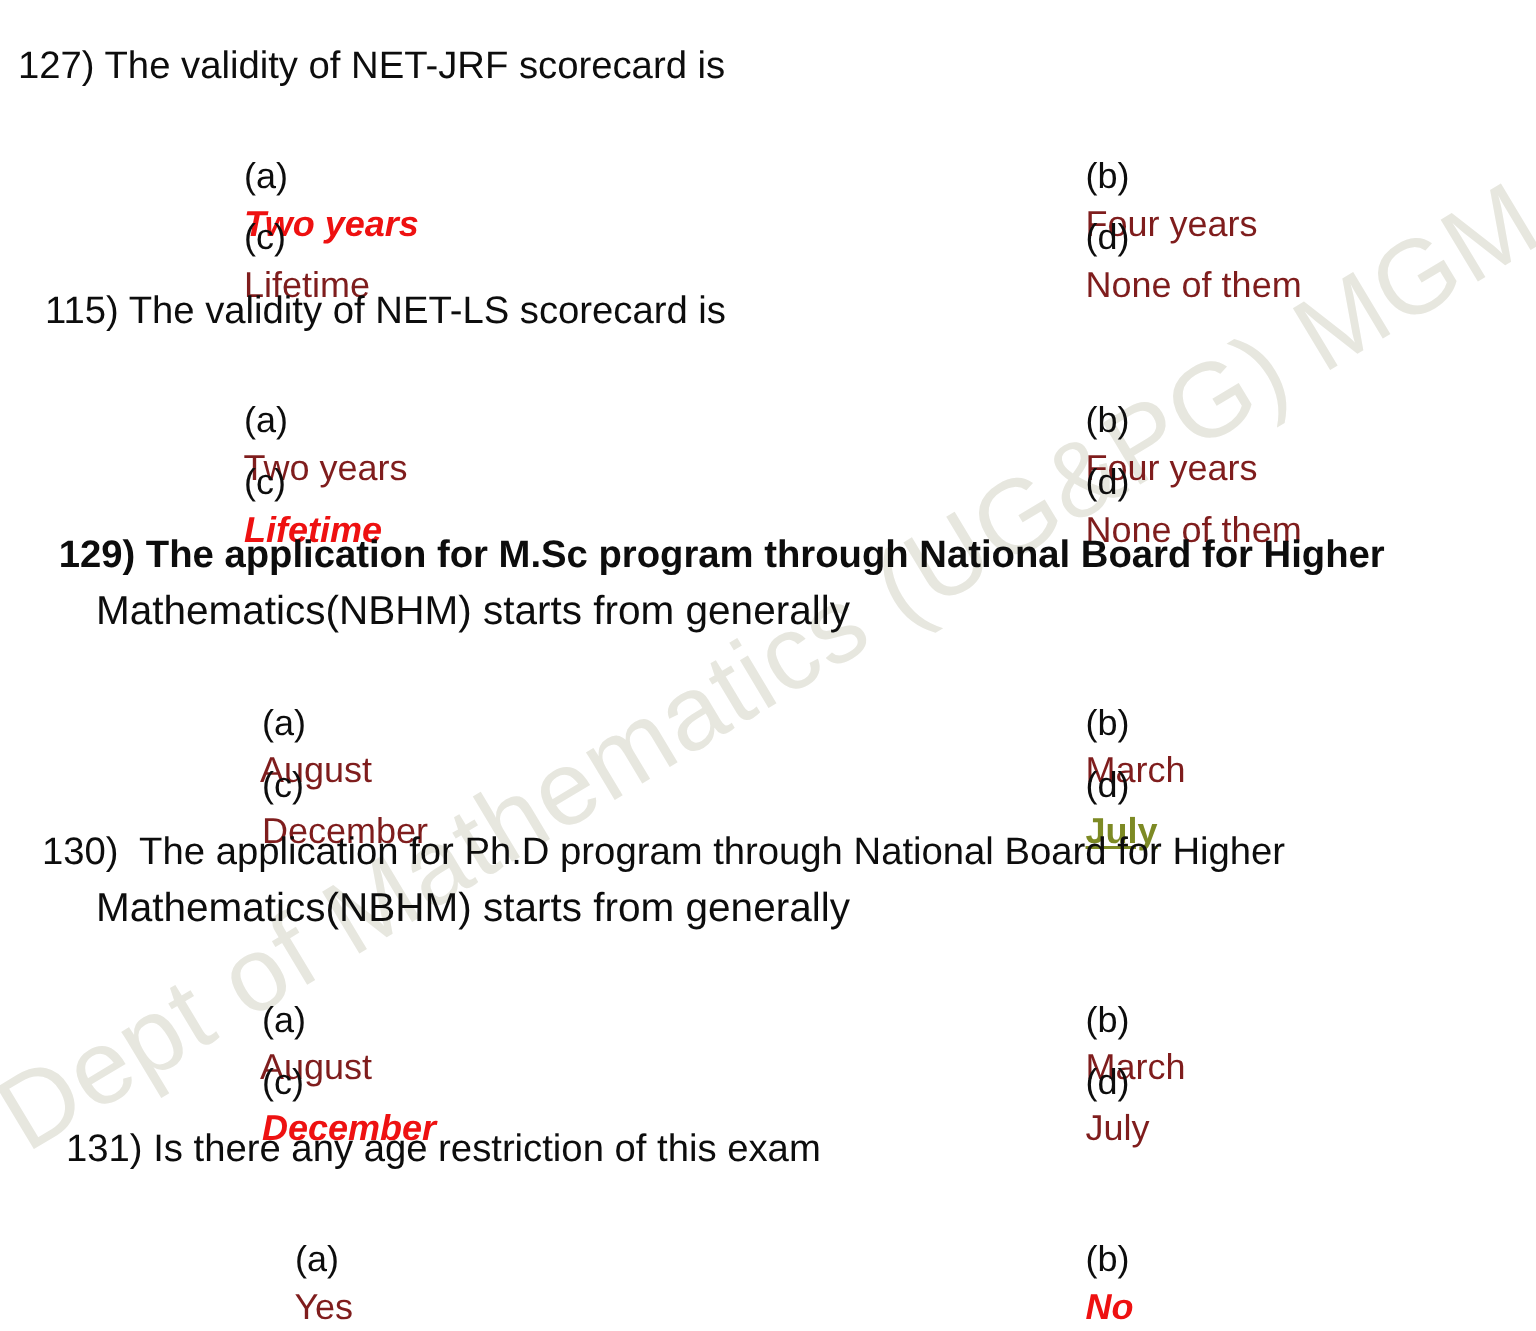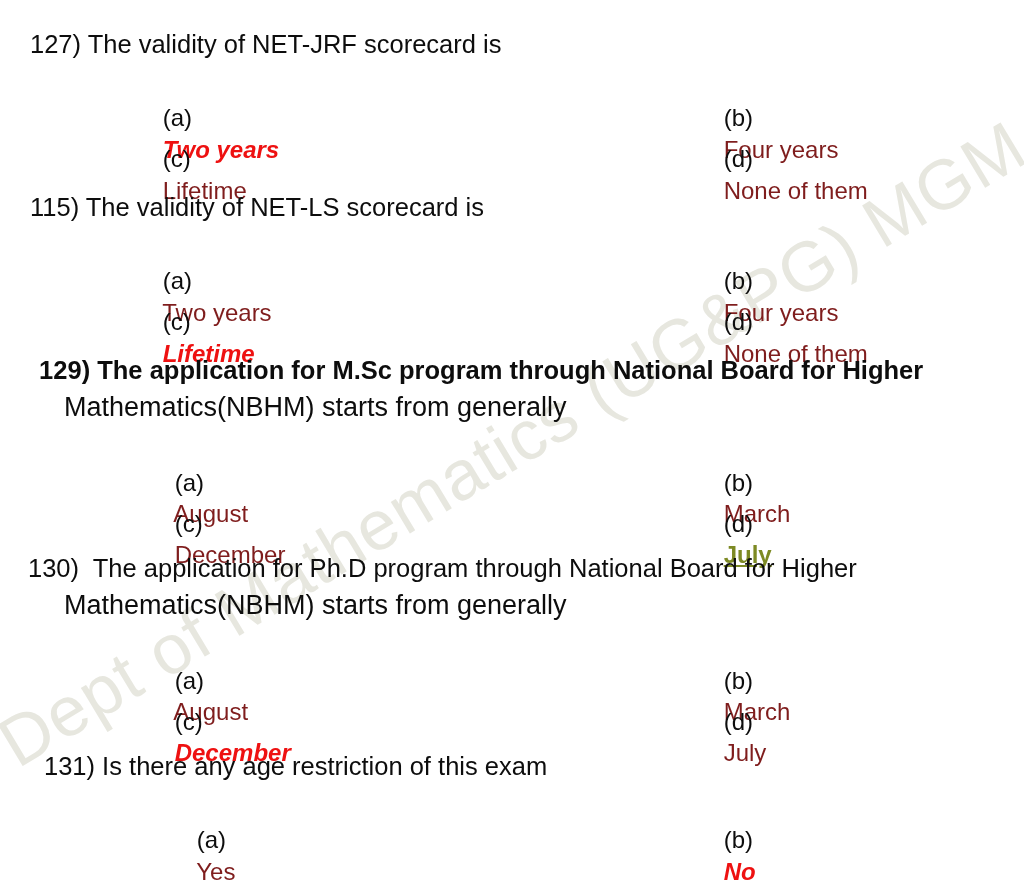--- a/index.html
+++ b/index.html
@@ -100,21 +100,21 @@
 </head>
 <body>
 
 <div id="page">
 
   <div id="watermark">Dept of Mathematics (UG&amp;PG) MGM</div>
 
   <div id="content">
 
     <div class="qblock" style="top:26px;">
-      <div class="stem" style="padding-left:30px;">127) The validity of NET-JRF scorecard is</div>
+      <div class="stem" style="padding-left:12px;">127) The validity of NET-JRF scorecard is</div>
       <div class="optrow" style="margin-top:9px;">
         <div class="opt opt-left">
           <span class="lbl">(a) </span>
           <span class="ans-red">Two years</span>
         </div>
         <div class="opt opt-right">
           <span class="lbl">(b) </span>
           <span class="plain">Four years</span>
         </div>
       </div>

